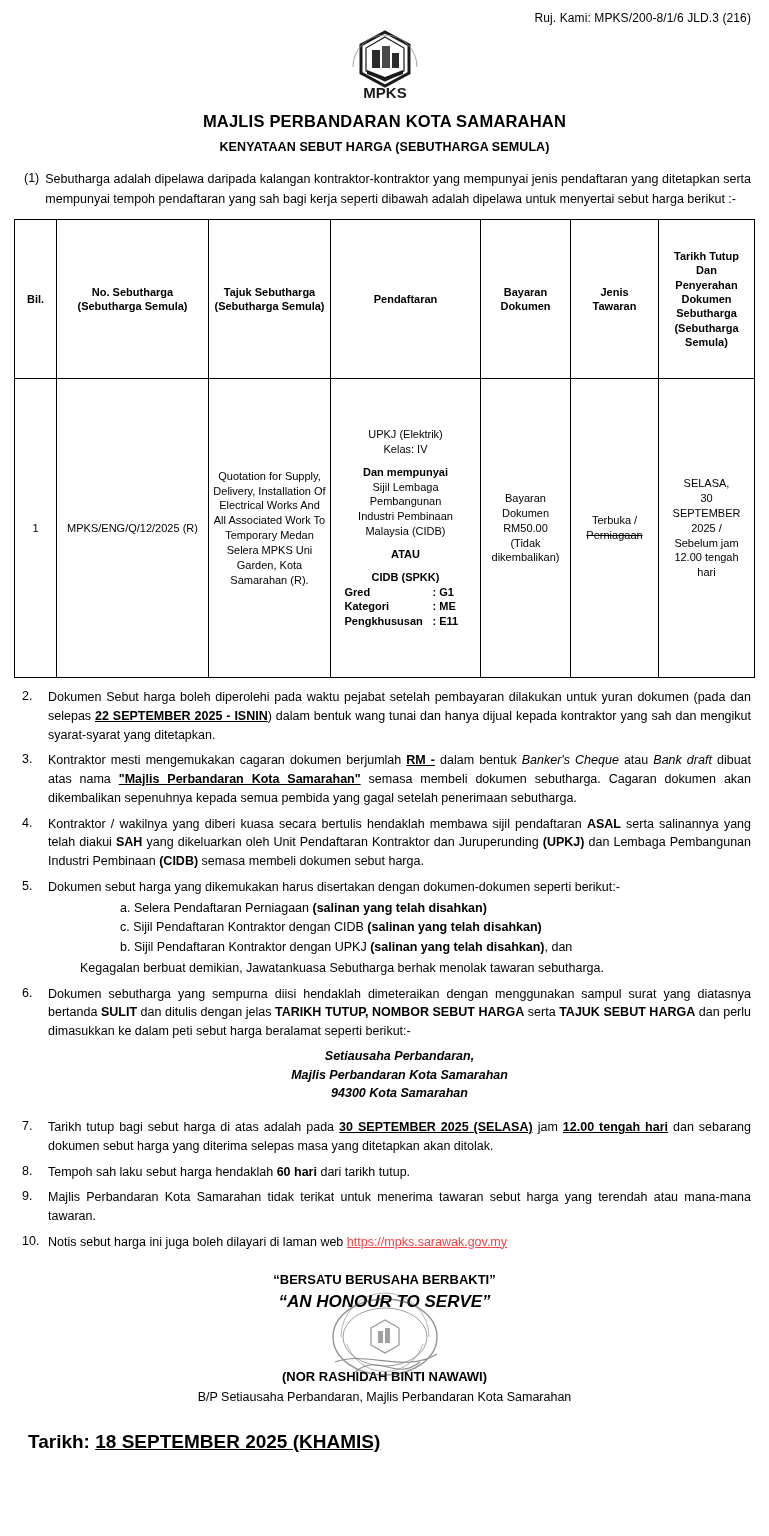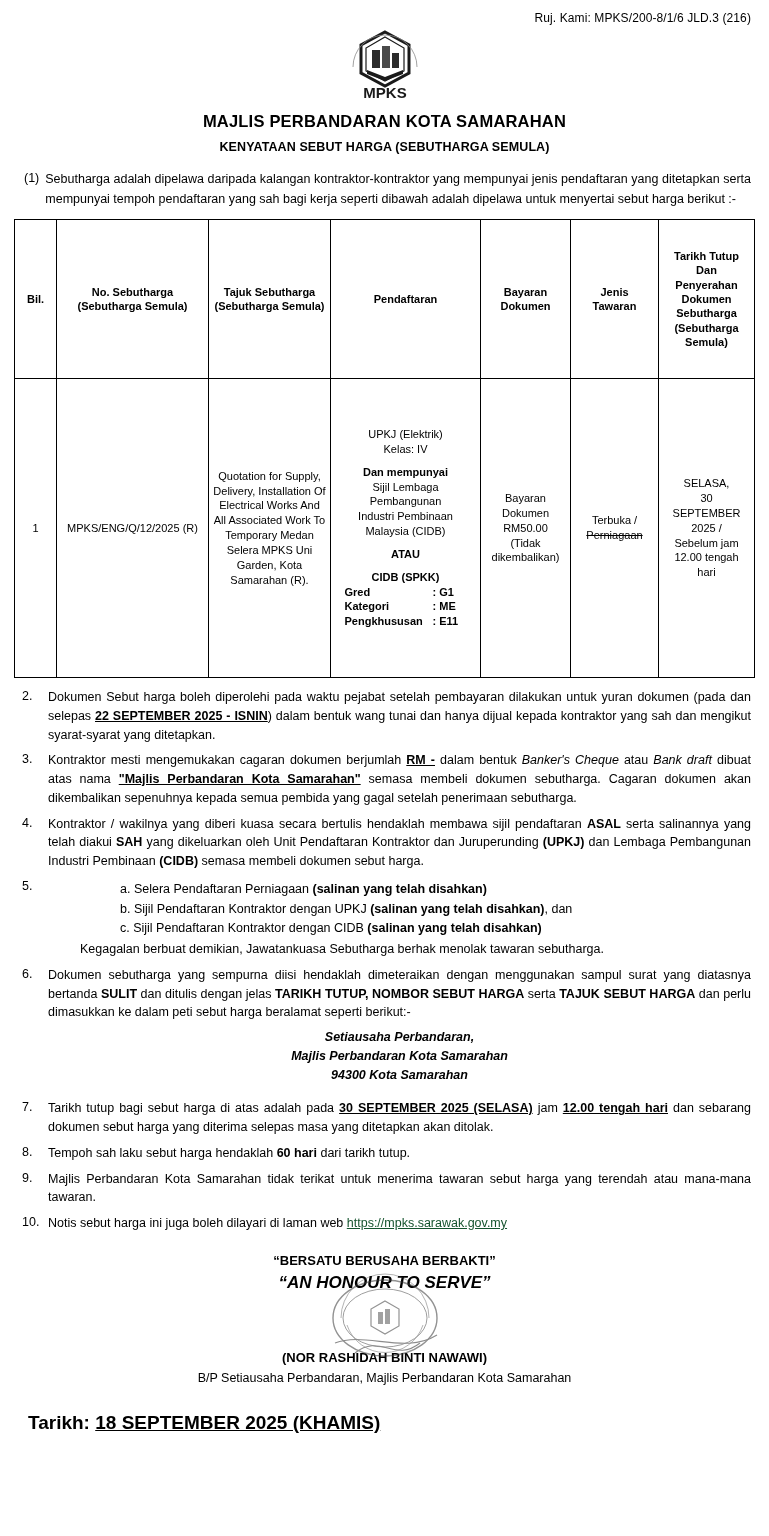--- a/index.html
+++ b/index.html
@@ -171,21 +171,21 @@
     margin-top: 2px;
     font-size: 12.5px;
   }
   .tarikh-line {
     margin-top: 22px;
     padding-left: 14px;
     font-weight: bold;
     font-size: 19px;
   }
   .tarikh-line .val { text-decoration: underline; }
-  a.weblink { color: #14532d; text-decoration: underline; }
+  a.weblink { color: #ef4444; text-decoration: underline; }
 </style>
 </head>
 <body>
 
 <div class="page">
 
   <div class="ref-line">Ruj. Kami:  MPKS/200-8/1/6 JLD.3 (216)</div>
 
   <div class="logo-wrap">
     <div class="logo">
@@ -325,24 +325,25 @@
     </li>
 
     <li>
       <span class="n">4.</span>
       <span class="body"><span>Kontraktor / wakilnya yang diberi kuasa secara bertulis hendaklah membawa sijil pendaftaran </span><b>ASAL</b><span> serta salinannya yang telah diakui </span><b>SAH</b><span> yang dikeluarkan oleh Unit Pendaftaran Kontraktor dan Juruperunding </span><b>(UPKJ)</b><span> dan Lembaga Pembangunan Industri Pembinaan </span><b>(CIDB)</b><span> semasa membeli dokumen sebut harga.</span></span>
     </li>
 
     <li>
       <span class="n">5.</span>
       <span class="body">
+        <span>Dokumen sebut harga yang dikemukakan harus disertakan dengan dokumen-dokumen seperti berikut:-</span>
         <div class="sub-list">
           <div><span>a. Selera Pendaftaran Perniagaan </span><b>(salinan yang telah disahkan)</b></div>
+          <div><span>c. Sijil Pendaftaran Kontraktor dengan CIDB </span><b>(salinan yang telah disahkan)</b></div>
           <div><span>b. Sijil Pendaftaran Kontraktor dengan UPKJ </span><b>(salinan yang telah disahkan)</b><span>, dan</span></div>
-          <div><span>c. Sijil Pendaftaran Kontraktor dengan CIDB </span><b>(salinan yang telah disahkan)</b></div>
         </div>
         <div class="sub-note" style="padding-left:32px">Kegagalan berbuat demikian, Jawatankuasa Sebutharga berhak menolak tawaran sebutharga.</div>
       </span>
     </li>
 
     <li>
       <span class="n">6.</span>
       <span class="body">
         <span>Dokumen sebutharga yang sempurna diisi hendaklah dimeteraikan dengan menggunakan sampul surat yang diatasnya bertanda </span><b>SULIT</b><span> dan ditulis dengan jelas </span><b>TARIKH TUTUP, NOMBOR SEBUT HARGA</b><span> serta </span><b>TAJUK SEBUT HARGA</b><span> dan perlu dimasukkan ke dalam peti sebut harga beralamat seperti berikut:-</span>
         <div class="address-block">

